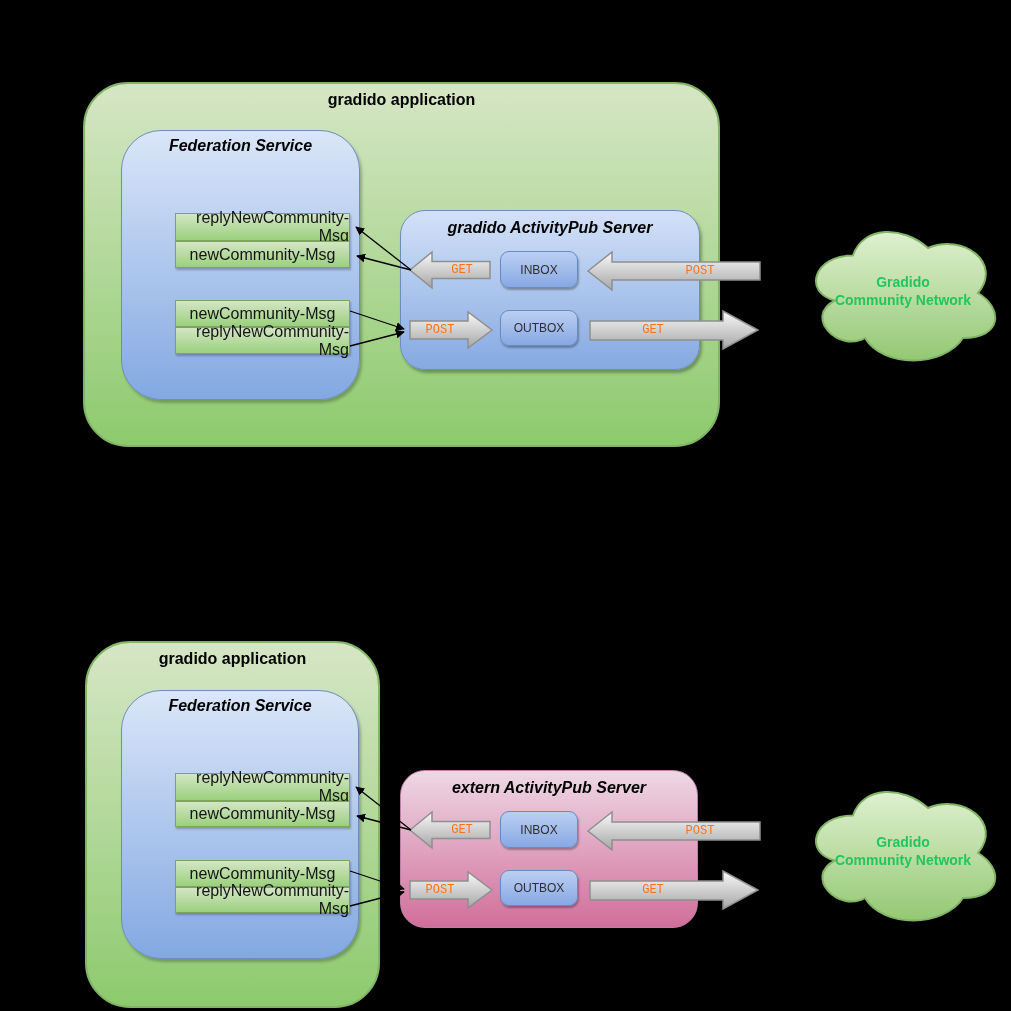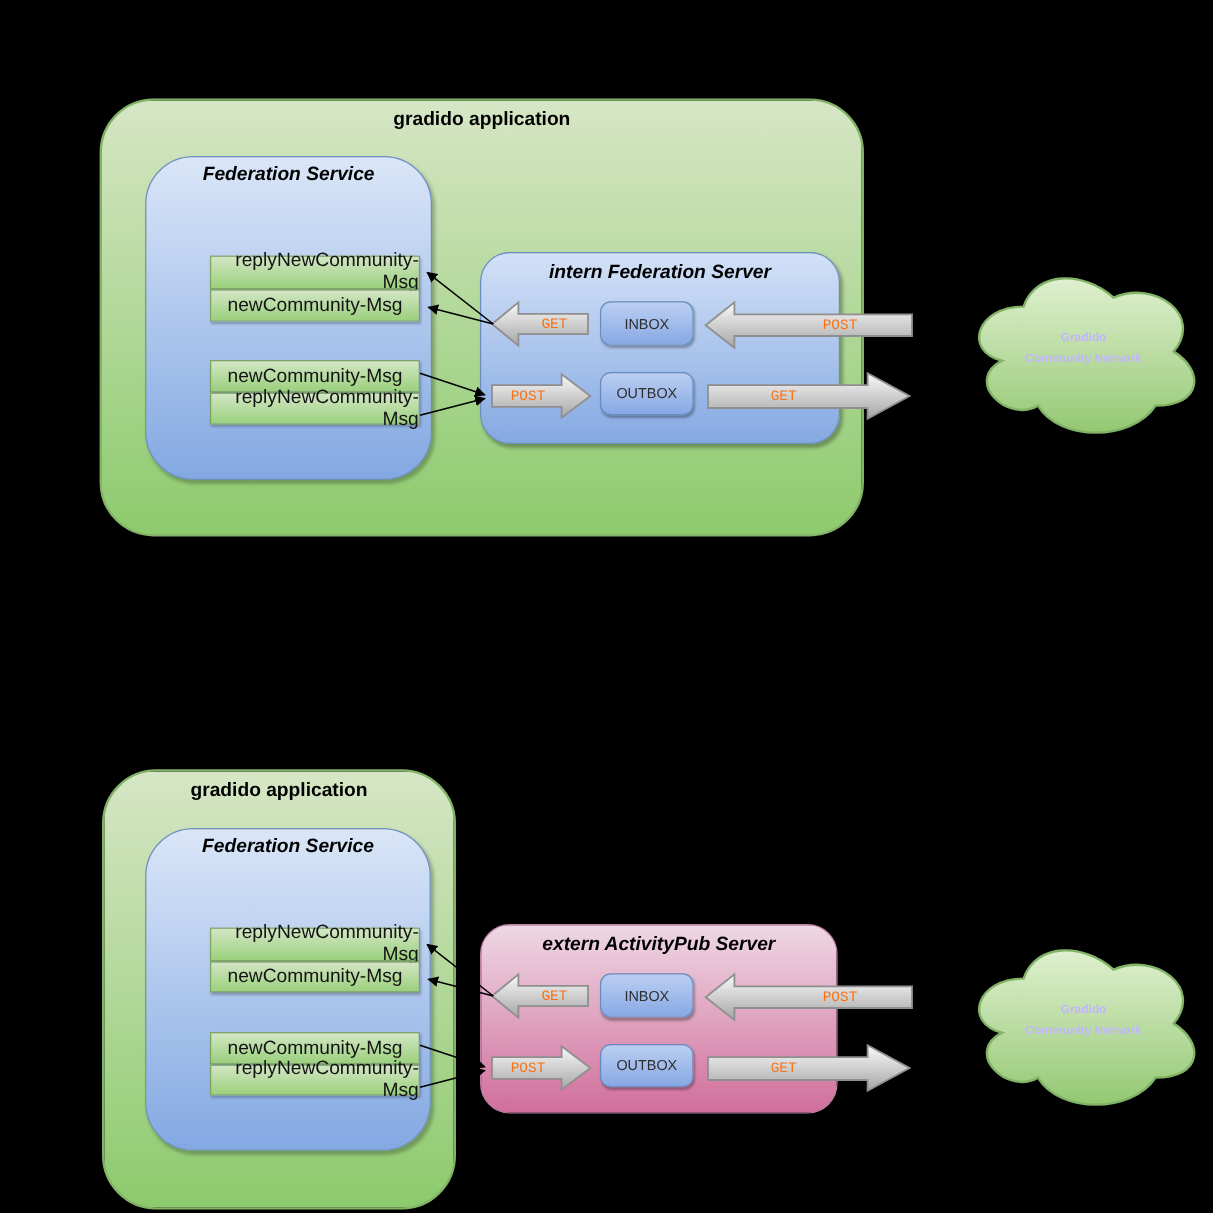--- a/index.html
+++ b/index.html
@@ -30,22 +30,22 @@
     background:linear-gradient(180deg,#bbcff2 0%,#88a8e4 100%);
     border:1px solid #678cc0;border-radius:9px;
     display:flex;align-items:center;justify-content:center;
     font-size:12px;color:#2e2e2e;box-shadow:1px 2px 2px rgba(0,0,0,0.3);
   }
   .title{position:absolute;left:0;right:0;text-align:center;font-weight:bold;color:#000;}
   .t16{font-size:16px;}
   .t13{font-size:16px;font-style:italic;}
   .alabel{position:absolute;text-align:center;font-size:12px;color:#f97316;font-family:Liberation Mono, monospace;}
   .cloudtext{
-    position:absolute;text-align:center;font-weight:bold;font-size:10px;
-    line-height:18px;color:#c4b5fd;
+    position:absolute;text-align:center;font-weight:bold;font-size:14px;
+    line-height:18px;color:#22c55e;
   }
   #overlay{position:absolute;left:0;top:0;pointer-events:none;}
   .cloudshape{filter:drop-shadow(2px 3px 2px rgba(0,0,0,0.45));}
 </style>
 </head>
 <body>
 
 <div id="canvas">
 
   <div class="box app" style="left:83px;top:82px;width:637px;height:365px;">
@@ -55,21 +55,21 @@
   <div class="box fed" style="left:121px;top:130px;width:239px;height:270px;">
     <div class="title t13" style="top:6px;">Federation Service</div>
   </div>
 
   <div class="box msg" style="left:175px;top:213px;width:175px;height:28px;">replyNewCommunity-Msg</div>
   <div class="box msg" style="left:175px;top:241px;width:175px;height:27px;">newCommunity-Msg</div>
   <div class="box msg" style="left:175px;top:300px;width:175px;height:27px;">newCommunity-Msg</div>
   <div class="box msg" style="left:175px;top:327px;width:175px;height:27px;">replyNewCommunity-Msg</div>
 
   <div class="box srv blue" style="left:400px;top:210px;width:300px;height:160px;">
-    <div class="title t13" style="top:8px;">intern Federation Server</div>
+    <div class="title t13" style="top:8px;">gradido ActivityPub Server</div>
   </div>
 
   <div class="box mailbox" style="left:500px;top:251px;width:78px;height:37px;">INBOX</div>
   <div class="box mailbox" style="left:500px;top:310px;width:78px;height:36px;">OUTBOX</div>
 
   <div class="box app" style="left:85px;top:641px;width:295px;height:367px;">
     <div class="title t16" style="top:7px;">gradido application</div>
   </div>
 
   <div class="box fed" style="left:121px;top:690px;width:238px;height:269px;">

